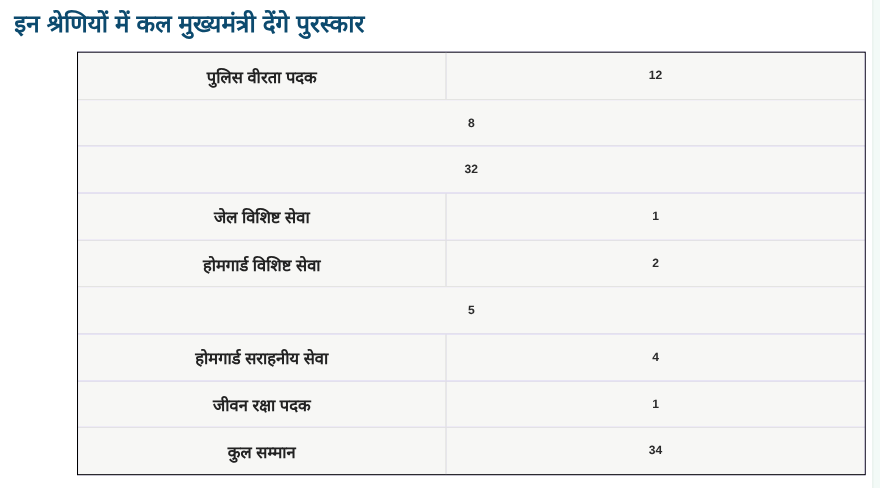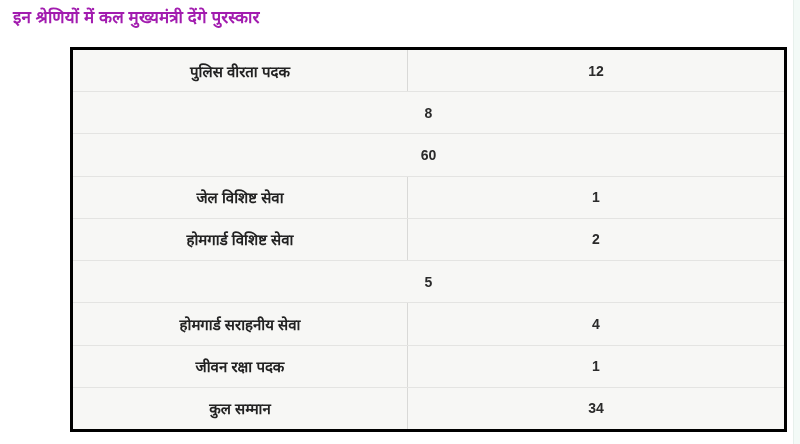--- a/index.html
+++ b/index.html
@@ -8,34 +8,34 @@
     height: 444px;
     background: #ffffff;
     font-family: "Liberation Sans", "DejaVu Sans", sans-serif;
     overflow: hidden;
     position: relative;
   }
   .page-title {
     position: absolute;
     left: 13px;
     top: 5px;
-    font-size: 17px;
+    font-size: 22px;
     font-weight: 700;
-    color: #a21caf;
+    color: #0c4a6e;
     letter-spacing: 0.1px;
   }
   .award-table {
     position: absolute;
     left: 70px;
     top: 47px;
     width: 717px;
     height: 385px;
     display: flex;
     flex-direction: column;
-    border: 3px solid #000000;
+    border: 1px solid #000000;
     background: #c4b5fd;
   }
   .award-row {
     flex: 1;
     display: flex;
     border-bottom: 1px solid #e4e4e2;
   }
   .award-row:last-child {
     border-bottom: none;
     text-align: right;
@@ -48,21 +48,21 @@
     color: #222222;
     font-weight: 700;
     font-size: 15px;
   }
   .cell.cat {
     width: 335px;
     border-right: 1px solid #d9d9d7;
   }
   .cell.num {
     flex: 1;
-    font-size: 14px;
+    font-size: 11px;
     color: #2b2b2b;
   }
   .right-band {
     position: absolute;
     top: 0;
     right: 0;
     width: 7px;
     height: 444px;
     background: #f3faf7;
     border-left: 1px solid #e7f0ec;
@@ -75,21 +75,21 @@
 
 <div class="award-table" id="awards-table">
     <div class="award-row">
       <div class="cell cat">पुलिस वीरता पदक</div>
       <div class="cell num">12</div>
     </div>
     <div class="award-row">
       <div class="cell num">8</div>
     </div>
     <div class="award-row">
-      <div class="cell num">60</div>
+      <div class="cell num">32</div>
     </div>
     <div class="award-row">
       <div class="cell cat">जेल विशिष्ट सेवा</div>
       <div class="cell num">1</div>
     </div>
     <div class="award-row">
       <div class="cell cat">होमगार्ड विशिष्ट सेवा</div>
       <div class="cell num">2</div>
     </div>
     <div class="award-row">

